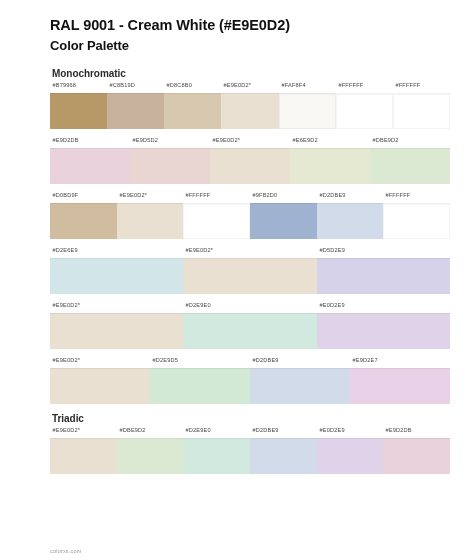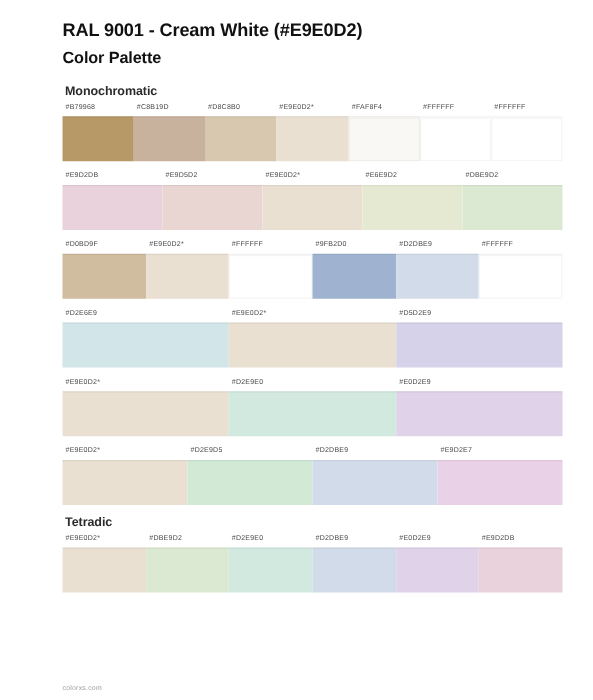--- a/index.html
+++ b/index.html
@@ -235,21 +235,21 @@
             <div class="swatch-hex">#D2DBE9</div>
             <div class="swatch-chip" style="background: rgb(210, 219, 233);"></div>
           </div>
           <div class="swatch">
             <div class="swatch-hex">#E9D2E7</div>
             <div class="swatch-chip" style="background: rgb(233, 210, 231);"></div>
           </div>
         </div>
       </div>
       <div class="section">
-        <div class="section-title">Tetradic</div>
+        <div class="section-title">Triadic</div>
         <div class="swatch-row">
           <div class="swatch">
             <div class="swatch-hex">#E9E0D2*</div>
             <div class="swatch-chip" style="background: rgb(233, 224, 210);"></div>
           </div>
           <div class="swatch">
             <div class="swatch-hex">#DBE9D2</div>
             <div class="swatch-chip" style="background: rgb(219, 233, 210);"></div>
           </div>
           <div class="swatch">

